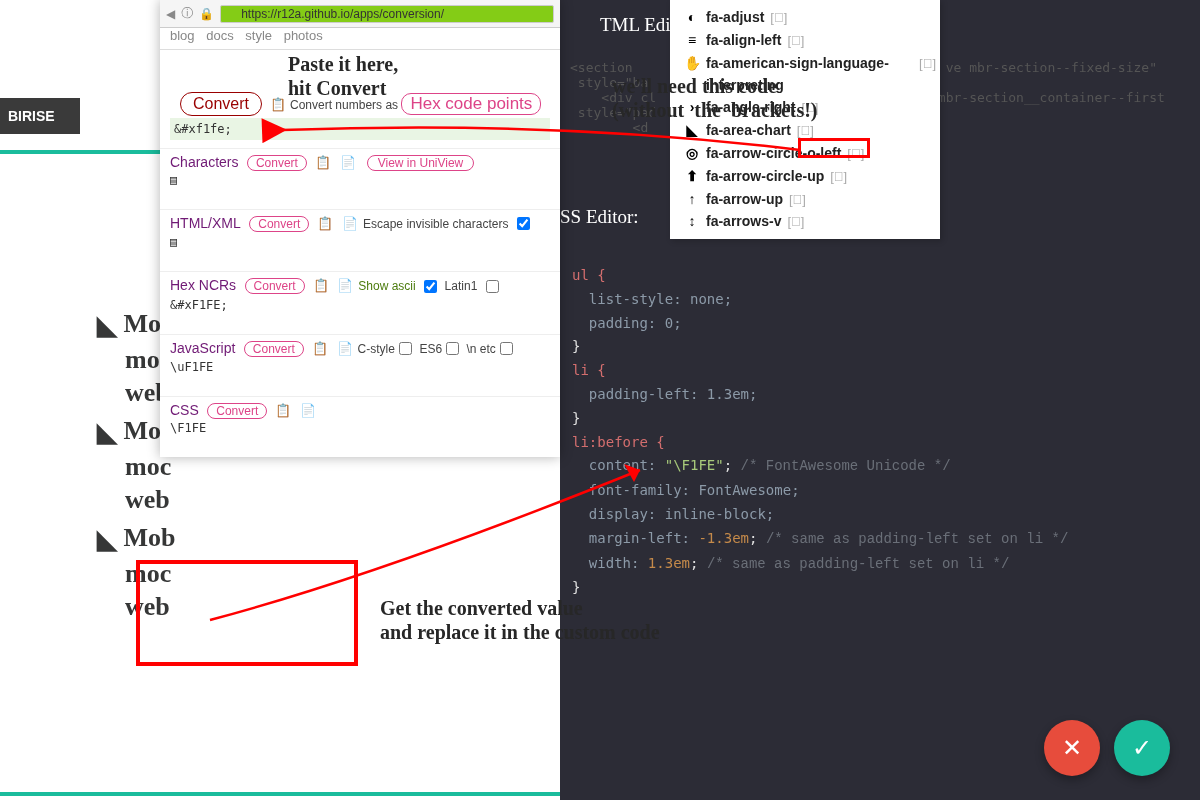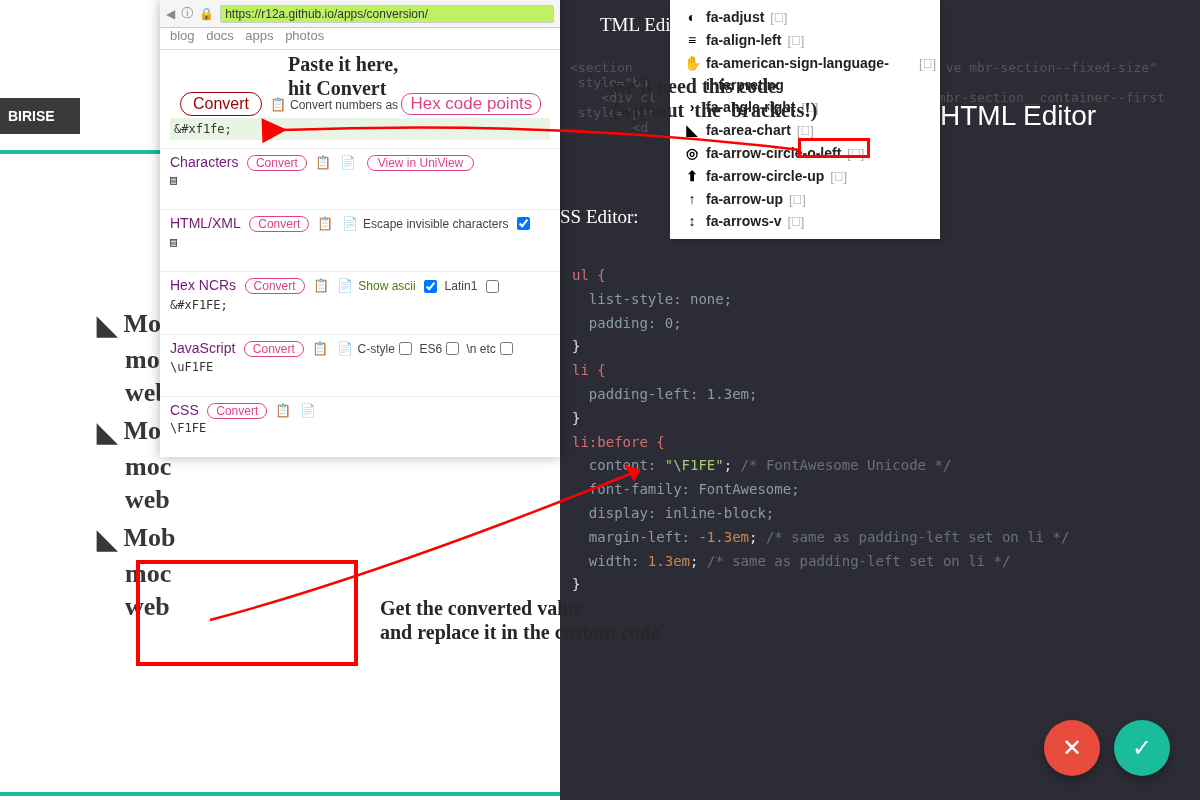--- a/index.html
+++ b/index.html
@@ -9,37 +9,37 @@
   .teal-line-top { position: absolute; left: 0; top: 150px; width: 560px; height: 4px; background: #1abc9c; }
   .teal-line-bot { position: absolute; left: 0; bottom: 4px; width: 560px; height: 4px; background: #1abc9c; }
   .birise { position: absolute; left: 0; top: 98px; width: 80px; height: 36px; background: #3a3a3a; color: #fff; font-weight: 700; font-size: 14px; line-height: 36px; padding-left: 8px; }
   .html-editor-label { position: absolute; left: 940px; top: 100px; color: #fff; font: 500 28px 'Segoe UI',sans-serif; }
   .code-area { position: absolute; left: 560px; top: 258px; width: 640px; height: 500px; color: #888; font: 14px/1.7 monospace; padding: 6px 12px; white-space: pre; }
   .kw { color: #d36e6e; }
   .prop { color: #8c9aa8; }
   .val { color: #e0e0e0; }
   .str { color: #a7c97a; }
   .num { color: #c58a4a; }
-  .cm { color: #6a6f78; }
+  .cm { color: #6a6f78; font-family: Liberation Mono, monospace; }
   .fab-x, .fab-v { position: absolute; bottom: 24px; width: 56px; height: 56px; border-radius: 50%; color: #fff; display: flex; align-items: center; justify-content: center; font-size: 24px; box-shadow: 0 4px 10px rgba(0,0,0,.3); cursor: pointer; }
   .fab-x { right: 100px; background: #e74c3c; }
   .fab-v { right: 30px; background: #1abc9c; }
 
   
   .icon-popup { position: absolute; top: 0; left: 670px; width: 270px; background: #fff; padding: 6px 4px 6px 14px; font-size: 14px; line-height: 1.6; box-shadow: 2px 2px 6px rgba(0,0,0,.2); }
   .icon-popup .row { display: flex; align-items: baseline; gap: 6px; }
   .icon-popup .ic { width: 16px; text-align: center; font-weight: bold; }
   .icon-popup .nm { color: #222; font-weight: 600; }
   .icon-popup .cd { color: #aaa; font-size: 13px; }
   .red-box1 { position: absolute; border: 3px solid red; }
 
   
   .conv { position: absolute; left: 160px; top: 0; width: 400px; background: #fff; box-shadow: 0 0 12px rgba(0,0,0,.3); }
   .addr { height: 28px; background: #f5f5f5; display: flex; align-items: center; gap: 6px; padding: 0 6px; font-size: 12px; border-bottom: 1px solid #ccc; }
-  .addr .url { flex: 1; background: #bef264; border: 1px solid #ccc; border-radius: 2px; padding: 1px 4px; color: #333; }
+  .addr .url { flex: 1; background: #84cc16; border: 1px solid #ccc; border-radius: 2px; padding: 1px 20px; color: #333; }
   .nav2 { font-size: 13px; color: #888; padding: 0 10px 6px; }
   .nav2 span { margin-right: 8px; }
   .convert-btn { display: inline-block; color: #900; border: 1px solid #900; border-radius: 14px; padding: 2px 12px; background: #fff; font-size: 16px; margin: 6px 0 2px 10px; cursor: pointer; }
   .hex-btn { display: inline-block; color: #d48; border: 1px solid #d48; border-radius: 10px; padding: 0 8px; font-size: 17px; cursor: pointer; margin-top: 39px; }
   .small-btn { display: inline-block; color: #d48; border: 1px solid #d48; border-radius: 10px; padding: 0 8px; font-size: 12px; margin-left: 4px; cursor: pointer; }
   .pill { display: inline-block; color: #d48; border: 1px solid #d48; border-radius: 10px; padding: 0 10px; font-size: 12px; margin-left: 6px; cursor: pointer; }
   .section { padding: 4px 10px 8px; border-bottom: 1px solid #eee; }
   .section-label { color: #701a75; font-size: 14px; }
   .inputbox { background: #e9f5e4; padding: 4px; font: 12px monospace; color: #333; white-space: pre; min-height: 20px; }
   .outbox { font: 12px monospace; color: #333; padding: 2px 0; min-height: 30px; white-space: pre; }
@@ -61,21 +61,20 @@
   .editor-top-labels2 { position: absolute; left: 560px; top: 206px; color: #fff; font: 500 19px 'Segoe UI'; }
 </style>
 </head>
 <body>
 
 <div class="bg">
   <div class="bg-right"></div>
   <div class="teal-line-top"></div>
   <div class="teal-line-bot"></div>
   <div class="birise">BIRISE</div>
-  <div class="html-editor-label">HTML Editor</div>
   <div class="editor-top-labels">TML Editor:</div>
   <div class="editor-top-labels2">SS Editor:</div>
 
   <div style="position:absolute;left:570px;top:60px;color:#555;font:13px monospace;white-space:pre">&lt;section                                        ve mbr-section--fixed-size"
  style="ba
     &lt;div cl                                  r mbr-section__container--first
  style="pad
         &lt;d</div>
 
   <div class="icon-popup" id="iconPopup">
@@ -160,21 +159,21 @@
   <div class="conv">
     <div class="addr">
       <span style="color:#888">◀</span>
       <span style="color:#888">ⓘ</span>
       <span style="color:#4a4">🔒</span>
       <span class="url">https://r12a.github.io/apps/conversion/</span>
     </div>
     <div class="nav2">
       <span>blog</span>
       <span>docs</span>
-      <span>apps</span>
+      <span>style</span>
       <span>photos</span>
     </div>
     <div class="section" style="border-top:1px solid #ddd">
       <span class="convert-btn">Convert</span>
       <span style="font-size:12px;color:#444">
         <span class="small-icons">📋</span>
         <span>Convert numbers as</span>
         <span class="hex-btn">Hex code points</span>
       </span>
       <div class="inputbox">&amp;#xf1fe;</div>

